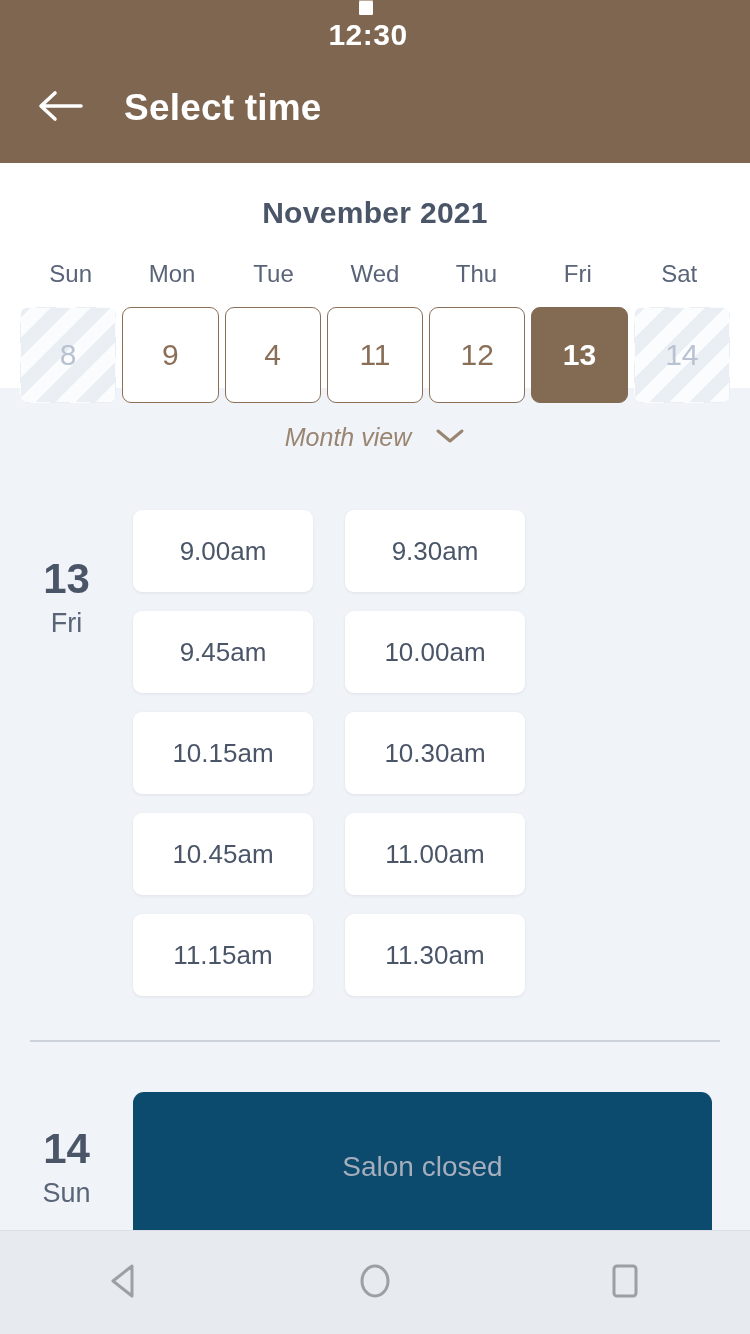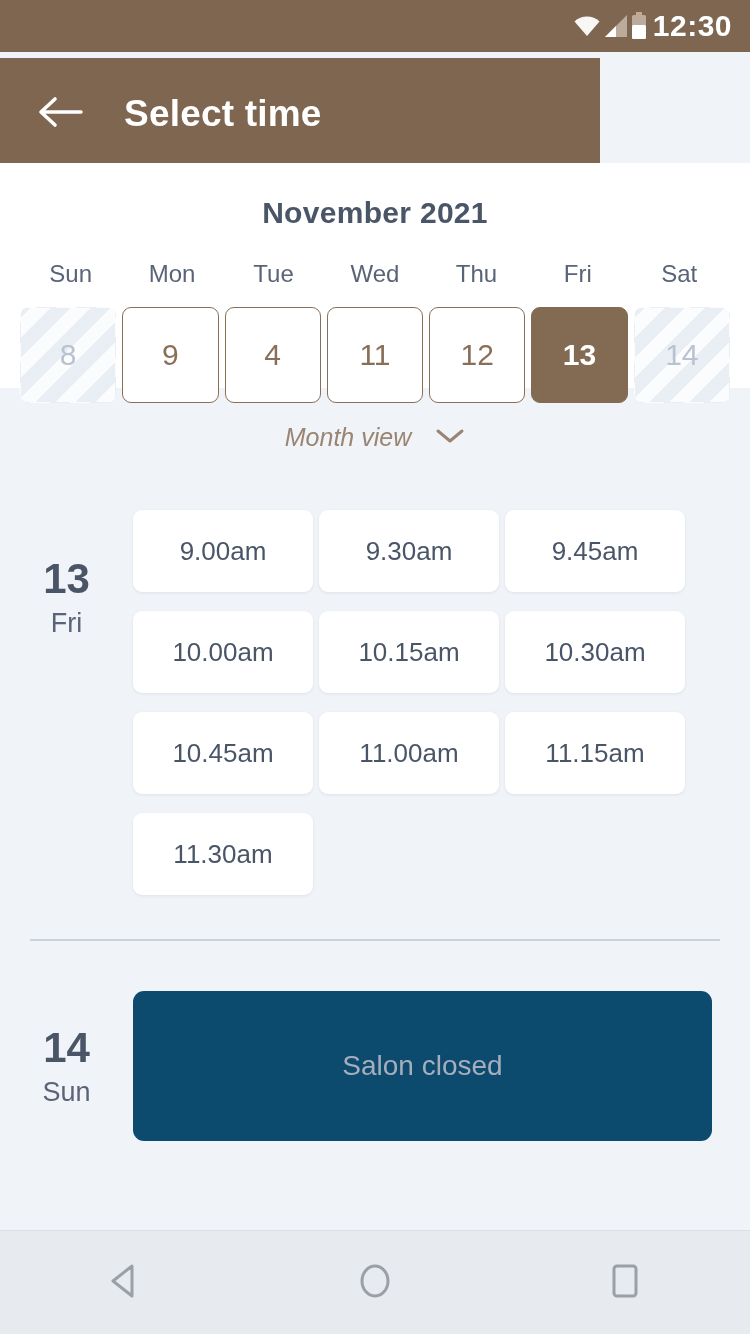--- a/index.html
+++ b/index.html
@@ -9,31 +9,31 @@
     background:#F0F3F7;
     overflow:hidden;
     position:relative;
   }
 
   
   .statusbar{
     position:absolute; left:0; top:0; width:750px; height:52px;
     background:#7E6651;
     display:flex; align-items:center; justify-content:flex-end;
-    padding-right:18px; gap:2px;
+    padding-right:18px; gap:2px;flex-direction:column;
   }
   .sb-icon{ display:flex; align-items:center; justify-content:center; }
   .sb-time{
     color:#FFFFFF; font-size:30px; font-weight:bold; letter-spacing:0.5px;
     margin-left:4px;
   }
 
   
   .appbar{
-    position:absolute; left:0; top:58px; width:600px; height:111px;
+    position:absolute; left:0; top:52px; width:750px; height:111px;
     background:#7E6651;
     display:flex; align-items:center;
   }
   .back-btn{
     width:72px; height:72px; margin-left:24px;
     display:flex; align-items:center; justify-content:center;
     cursor:pointer;
   }
   .appbar-title{
     color:#FFFFFF; font-size:37px; font-weight:bold;
@@ -98,21 +98,21 @@
     justify-content:center;
   }
   .day-label .dnum{
     color:#4A5568; font-size:42px; font-weight:bold; line-height:1;
   }
   .day-label .dname{
     color:#5A6478; font-size:27px; margin-top:10px; line-height:1;
   }
   .slot-grid{
     flex:1; display:flex; flex-wrap:wrap;
-    gap:19px 6px;
+    gap:19px 32px;
     padding-right:35px;
   }
   .slot{
     width:180px; height:82px; background:#FFFFFF; border-radius:9px;
     display:flex; align-items:center; justify-content:center;
     color:#4A5568; font-size:26px;
     box-shadow:0 1px 3px rgba(70,90,120,0.10);
     cursor:pointer;
   }
   .divider{

